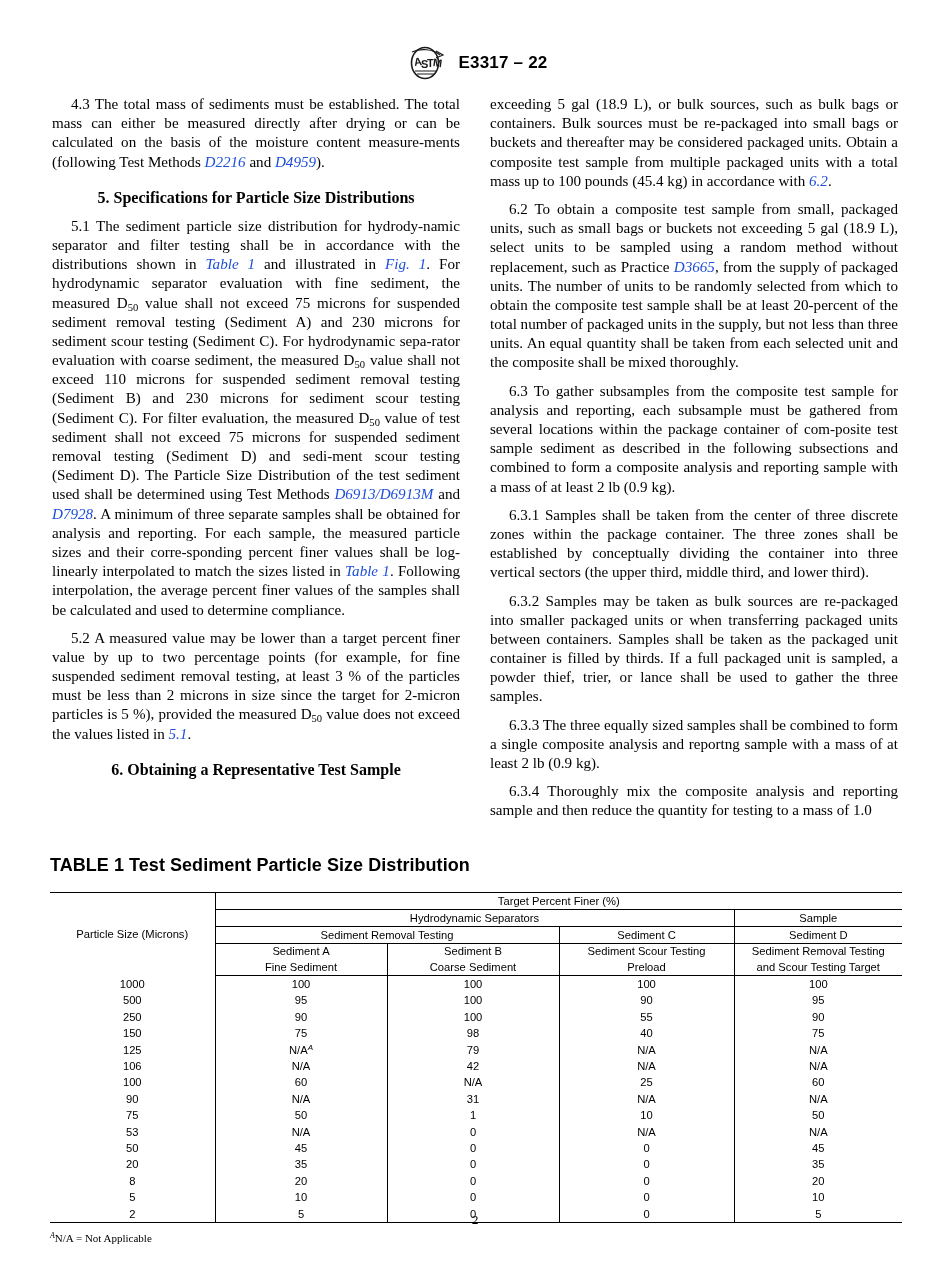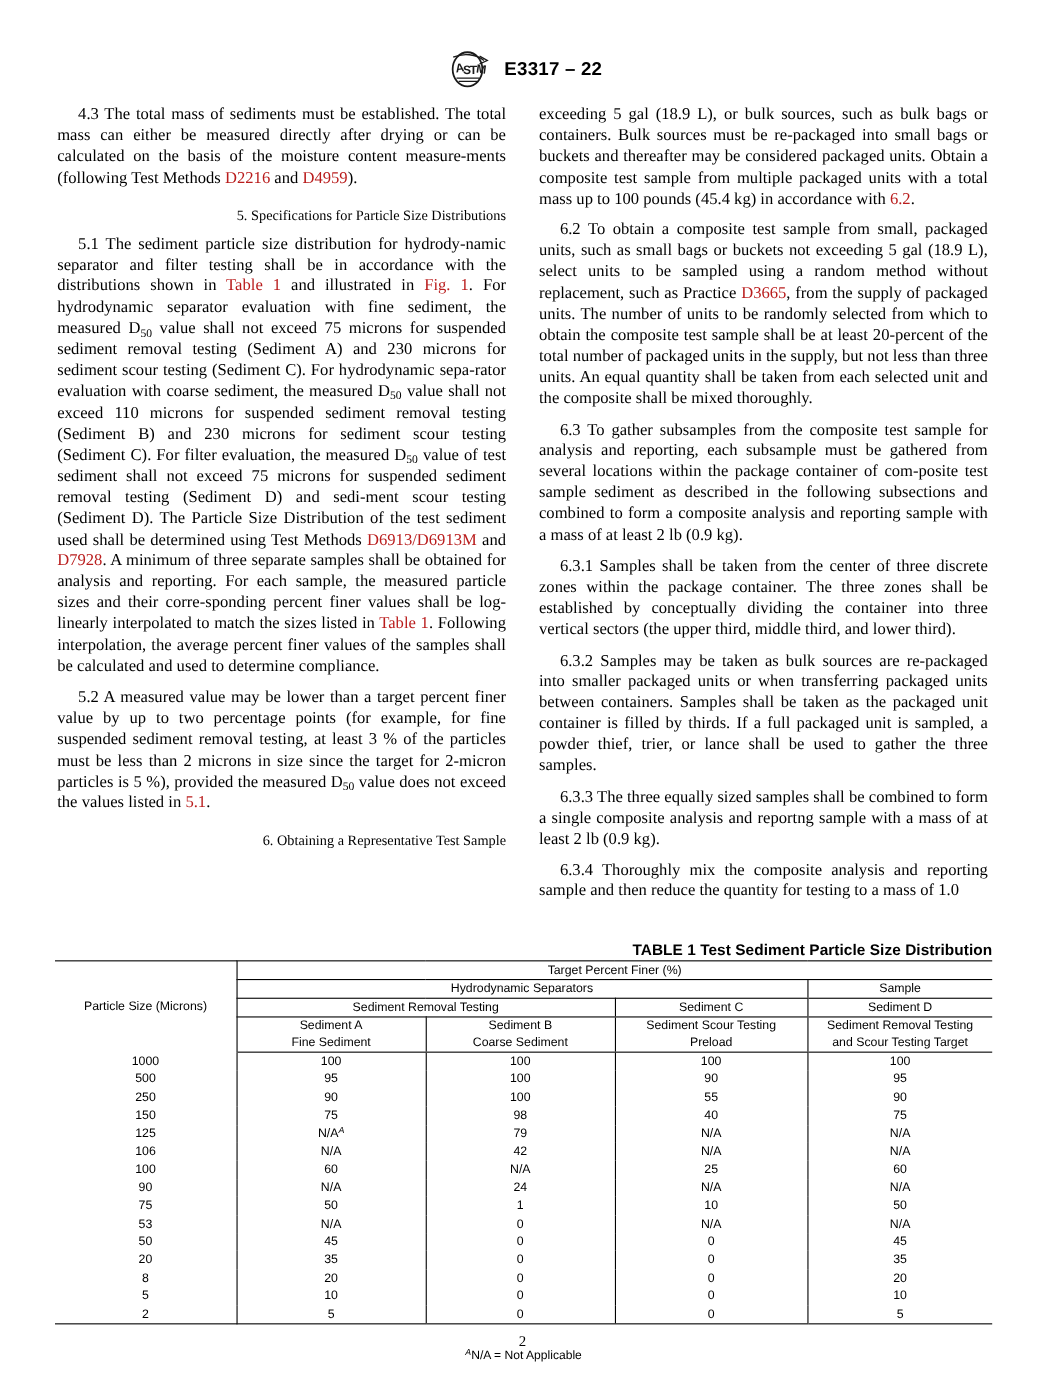--- a/index.html
+++ b/index.html
@@ -63,48 +63,49 @@
     hyphens: manual;
   }
   p.para + p.para {
     margin-top: 9px;
   }
   p.indent {
     text-indent: 19px;
   }
   h3.section-head {
     margin: 16px 0 9px 0;
-    font-size: 13px;
-    font-weight: normal;
+    font-size: 16px;
+    font-weight: bold;
     line-height: 1.25;
-    text-align: right;
+    text-align: center;
   }
 
   .xref {
-    color: #b91c1c;
+    color: #1d4ed8;
+    font-style: italic;
   }
   sub {
     font-size: 0.7em;
     vertical-align: -0.28em;
     line-height: 0;
   }
 
   
   .table-block {
     position: absolute;
     top: 855px;
     left: 50px;
     width: 852px;
   }
   .table-caption {
     font-family: "Liberation Sans", sans-serif;
     font-weight: bold;
-    font-size: 14px;
-    text-align: right;
-    margin-bottom: 2px;
+    font-size: 18px;
+    text-align: left;
+    margin-bottom: 16px;
     letter-spacing: 0.05px;
   }
   table.psd {
     border-collapse: collapse;
     width: 852px;
     font-family: "Liberation Sans", sans-serif;
     font-size: 11.2px;
     table-layout: fixed;
   }
   table.psd th,
@@ -139,24 +140,24 @@
     line-height: 15.5px;
     padding: 1px 2px;
   }
   .fn-sup {
     font-size: 0.72em;
     vertical-align: 0.45em;
     font-style: italic;
     line-height: 0;
   }
   .table-footnote {
-    font-family: Liberation Sans, sans-serif;
+    font-family: Liberation Serif, serif;
     font-size: 11px;
-    margin-top: 22px;
-    text-align: center;
+    margin-top: 9px;
+    text-align: left;
   }
 
   
   .page-number {
     position: absolute;
     top: 1212px;
     left: 0;
     width: 950px;
     text-align: center;
     font-family: "Liberation Serif", serif;
@@ -312,21 +313,21 @@
         <tr>
           <td class="datacell sizecol">100</td>
           <td class="datacell ">60</td>
           <td class="datacell col-div">N/A</td>
           <td class="datacell col-div">25</td>
           <td class="datacell col-div">60</td>
         </tr>
         <tr>
           <td class="datacell sizecol">90</td>
           <td class="datacell ">N/A</td>
-          <td class="datacell col-div">24</td>
+          <td class="datacell col-div">31</td>
           <td class="datacell col-div">N/A</td>
           <td class="datacell col-div">N/A</td>
         </tr>
         <tr>
           <td class="datacell sizecol">75</td>
           <td class="datacell ">50</td>
           <td class="datacell col-div">1</td>
           <td class="datacell col-div">10</td>
           <td class="datacell col-div">50</td>
         </tr>

